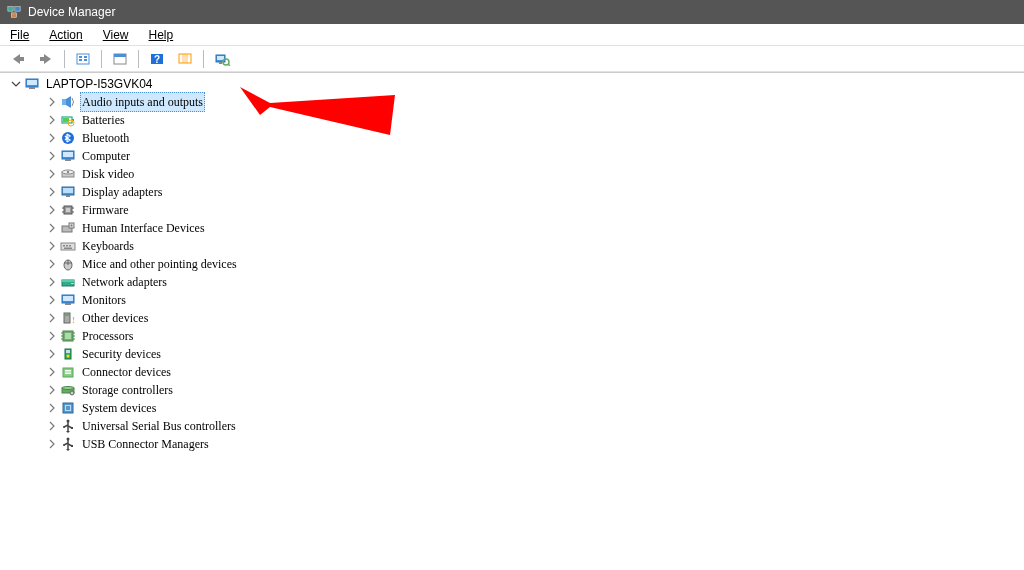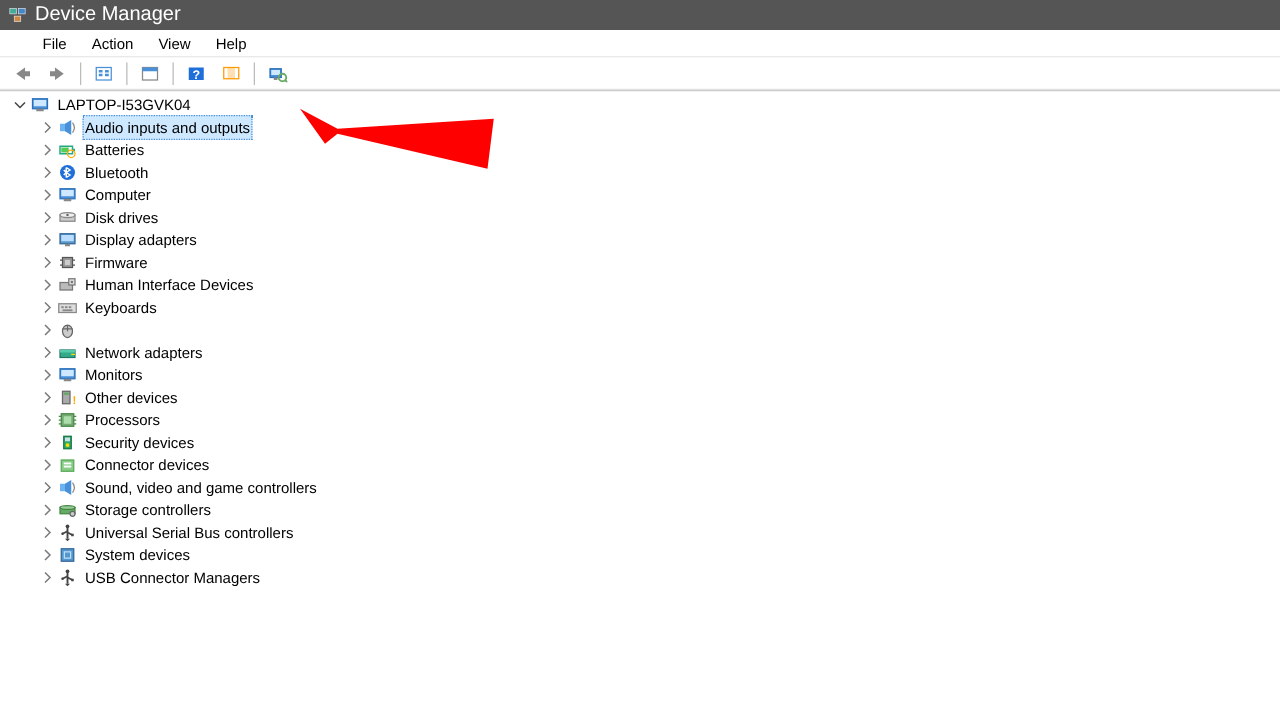--- a/index.html
+++ b/index.html
@@ -1,27 +1,27 @@
 <!DOCTYPE html>
 <html><head>
   <meta charset="utf-8">
   <style>
     * { margin: 0; padding: 0; box-sizing: border-box; }
     body { font-family: "Segoe UI", Tahoma, sans-serif; font-size: 12px; background: #fff; width: 1024px; height: 570px; overflow: hidden; display: flex; flex-direction: column; }
-    .titlebar { height: 24px; background: #555; color: #fff; display: flex; align-items: center; padding: 0 6px; font-size: 16px; }
+    .titlebar { height: 24px; background: #555; color: #fff; display: flex; align-items: center; padding: 0 6px; font-size: 12px; }
     .titlebar .ti { width: 16px; height: 16px; margin-right: 6px; display: flex; align-items: center; justify-content: center; }
-    .menubar { height: 22px; background: #fff; border-bottom: 1px solid #e1e1e1; display: flex; align-items: center; padding: 0 24px; gap: 0; }
+    .menubar { height: 22px; background: #fff; border-bottom: 1px solid #e1e1e1; display: flex; align-items: center; padding: 0 0; gap: 0; text-decoration: underline; }
     .menubar .mi { padding: 2px 10px; cursor: default; }
     .toolbar { height: 26px; background: #fff; border-bottom: 1px solid #e1e1e1; display: flex; align-items: center; padding: 0 6px; gap: 4px; }
     .toolbar .btn { width: 24px; height: 22px; display: flex; align-items: center; justify-content: center; }
     .toolbar .sep { width: 1px; height: 18px; background: #bbb; margin: 0 2px; }
     .content { flex: 1; overflow: auto; border-top: 1px solid #ccc; padding-top: 2px; position: relative; }
     .node { display: flex; align-items: center; height: 18px; line-height: 18px; white-space: nowrap; }
     .node.root { padding-left: 8px; }
-    .node.child { padding-left: 30px; }
+    .node.child { padding-left: 44px; font-family: Liberation Serif, serif; }
     .tw { width: 16px; height: 16px; display: flex; align-items: center; justify-content: center; color: #5a5a5a; cursor: default; }
     .ic { width: 16px; height: 16px; margin-right: 4px; display: flex; align-items: center; justify-content: center; }
     .lbl { padding: 0 2px; }
     .lbl.sel { background: #cde8ff; border: 1px dotted #4a90d9; padding: 0 1px; }
     .arrow-ann { position: absolute; left: 240px; top: 12px; pointer-events: none; }
   </style>
 </head>
 <body>
 
 <div class="titlebar">
@@ -170,21 +170,21 @@
         <span class="tw">
           <svg width="10" height="10" viewBox="0 0 10 10">
             <path d="M3 1 L7 5 L3 9" fill="none" stroke="#7a7a7a" stroke-width="1.2"></path>
           </svg>
         </span>
         <span class="ic">
           <svg width="16" height="16" viewBox="0 0 16 16">
             <use href="#i-disk"></use>
           </svg>
         </span>
-        <span class="lbl">Disk drives</span>
+        <span class="lbl">Disk video</span>
       </div>
       <div class="node child">
         <span class="tw">
           <svg width="10" height="10" viewBox="0 0 10 10">
             <path d="M3 1 L7 5 L3 9" fill="none" stroke="#7a7a7a" stroke-width="1.2"></path>
           </svg>
         </span>
         <span class="ic">
           <svg width="16" height="16" viewBox="0 0 16 16">
             <use href="#i-display"></use>
@@ -235,20 +235,21 @@
         <span class="tw">
           <svg width="10" height="10" viewBox="0 0 10 10">
             <path d="M3 1 L7 5 L3 9" fill="none" stroke="#7a7a7a" stroke-width="1.2"></path>
           </svg>
         </span>
         <span class="ic">
           <svg width="16" height="16" viewBox="0 0 16 16">
             <use href="#i-mouse"></use>
           </svg>
         </span>
+        <span class="lbl">Mice and other pointing devices</span>
       </div>
       <div class="node child">
         <span class="tw">
           <svg width="10" height="10" viewBox="0 0 10 10">
             <path d="M3 1 L7 5 L3 9" fill="none" stroke="#7a7a7a" stroke-width="1.2"></path>
           </svg>
         </span>
         <span class="ic">
           <svg width="16" height="16" viewBox="0 0 16 16">
             <use href="#i-network"></use>
@@ -322,63 +323,50 @@
         <span class="lbl">Connector devices</span>
       </div>
       <div class="node child">
         <span class="tw">
           <svg width="10" height="10" viewBox="0 0 10 10">
             <path d="M3 1 L7 5 L3 9" fill="none" stroke="#7a7a7a" stroke-width="1.2"></path>
           </svg>
         </span>
         <span class="ic">
           <svg width="16" height="16" viewBox="0 0 16 16">
-            <use href="#i-speaker"></use>
-          </svg>
-        </span>
-        <span class="lbl">Sound, video and game controllers</span>
-      </div>
-      <div class="node child">
-        <span class="tw">
-          <svg width="10" height="10" viewBox="0 0 10 10">
-            <path d="M3 1 L7 5 L3 9" fill="none" stroke="#7a7a7a" stroke-width="1.2"></path>
-          </svg>
-        </span>
-        <span class="ic">
-          <svg width="16" height="16" viewBox="0 0 16 16">
             <use href="#i-storage"></use>
           </svg>
         </span>
         <span class="lbl">Storage controllers</span>
       </div>
       <div class="node child">
         <span class="tw">
           <svg width="10" height="10" viewBox="0 0 10 10">
             <path d="M3 1 L7 5 L3 9" fill="none" stroke="#7a7a7a" stroke-width="1.2"></path>
           </svg>
         </span>
         <span class="ic">
           <svg width="16" height="16" viewBox="0 0 16 16">
+            <use href="#i-system"></use>
+          </svg>
+        </span>
+        <span class="lbl">System devices</span>
+      </div>
+      <div class="node child">
+        <span class="tw">
+          <svg width="10" height="10" viewBox="0 0 10 10">
+            <path d="M3 1 L7 5 L3 9" fill="none" stroke="#7a7a7a" stroke-width="1.2"></path>
+          </svg>
+        </span>
+        <span class="ic">
+          <svg width="16" height="16" viewBox="0 0 16 16">
             <use href="#i-usb"></use>
           </svg>
         </span>
         <span class="lbl">Universal Serial Bus controllers</span>
-      </div>
-      <div class="node child">
-        <span class="tw">
-          <svg width="10" height="10" viewBox="0 0 10 10">
-            <path d="M3 1 L7 5 L3 9" fill="none" stroke="#7a7a7a" stroke-width="1.2"></path>
-          </svg>
-        </span>
-        <span class="ic">
-          <svg width="16" height="16" viewBox="0 0 16 16">
-            <use href="#i-system"></use>
-          </svg>
-        </span>
-        <span class="lbl">System devices</span>
       </div>
       <div class="node child">
         <span class="tw">
           <svg width="10" height="10" viewBox="0 0 10 10">
             <path d="M3 1 L7 5 L3 9" fill="none" stroke="#7a7a7a" stroke-width="1.2"></path>
           </svg>
         </span>
         <span class="ic">
           <svg width="16" height="16" viewBox="0 0 16 16">
             <use href="#i-usb"></use>

